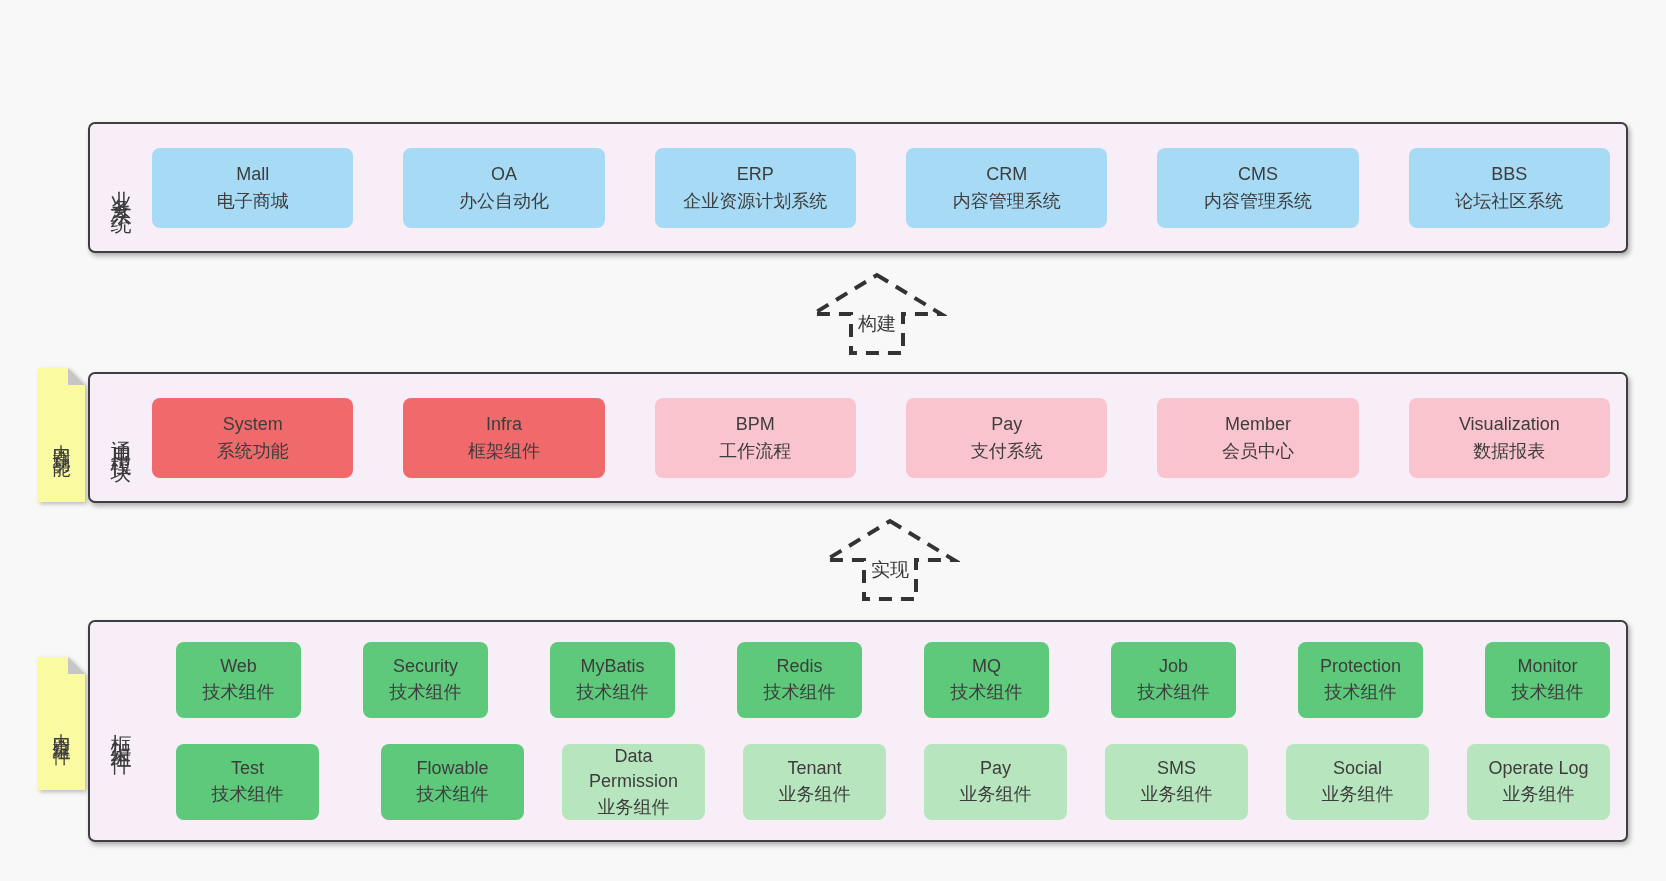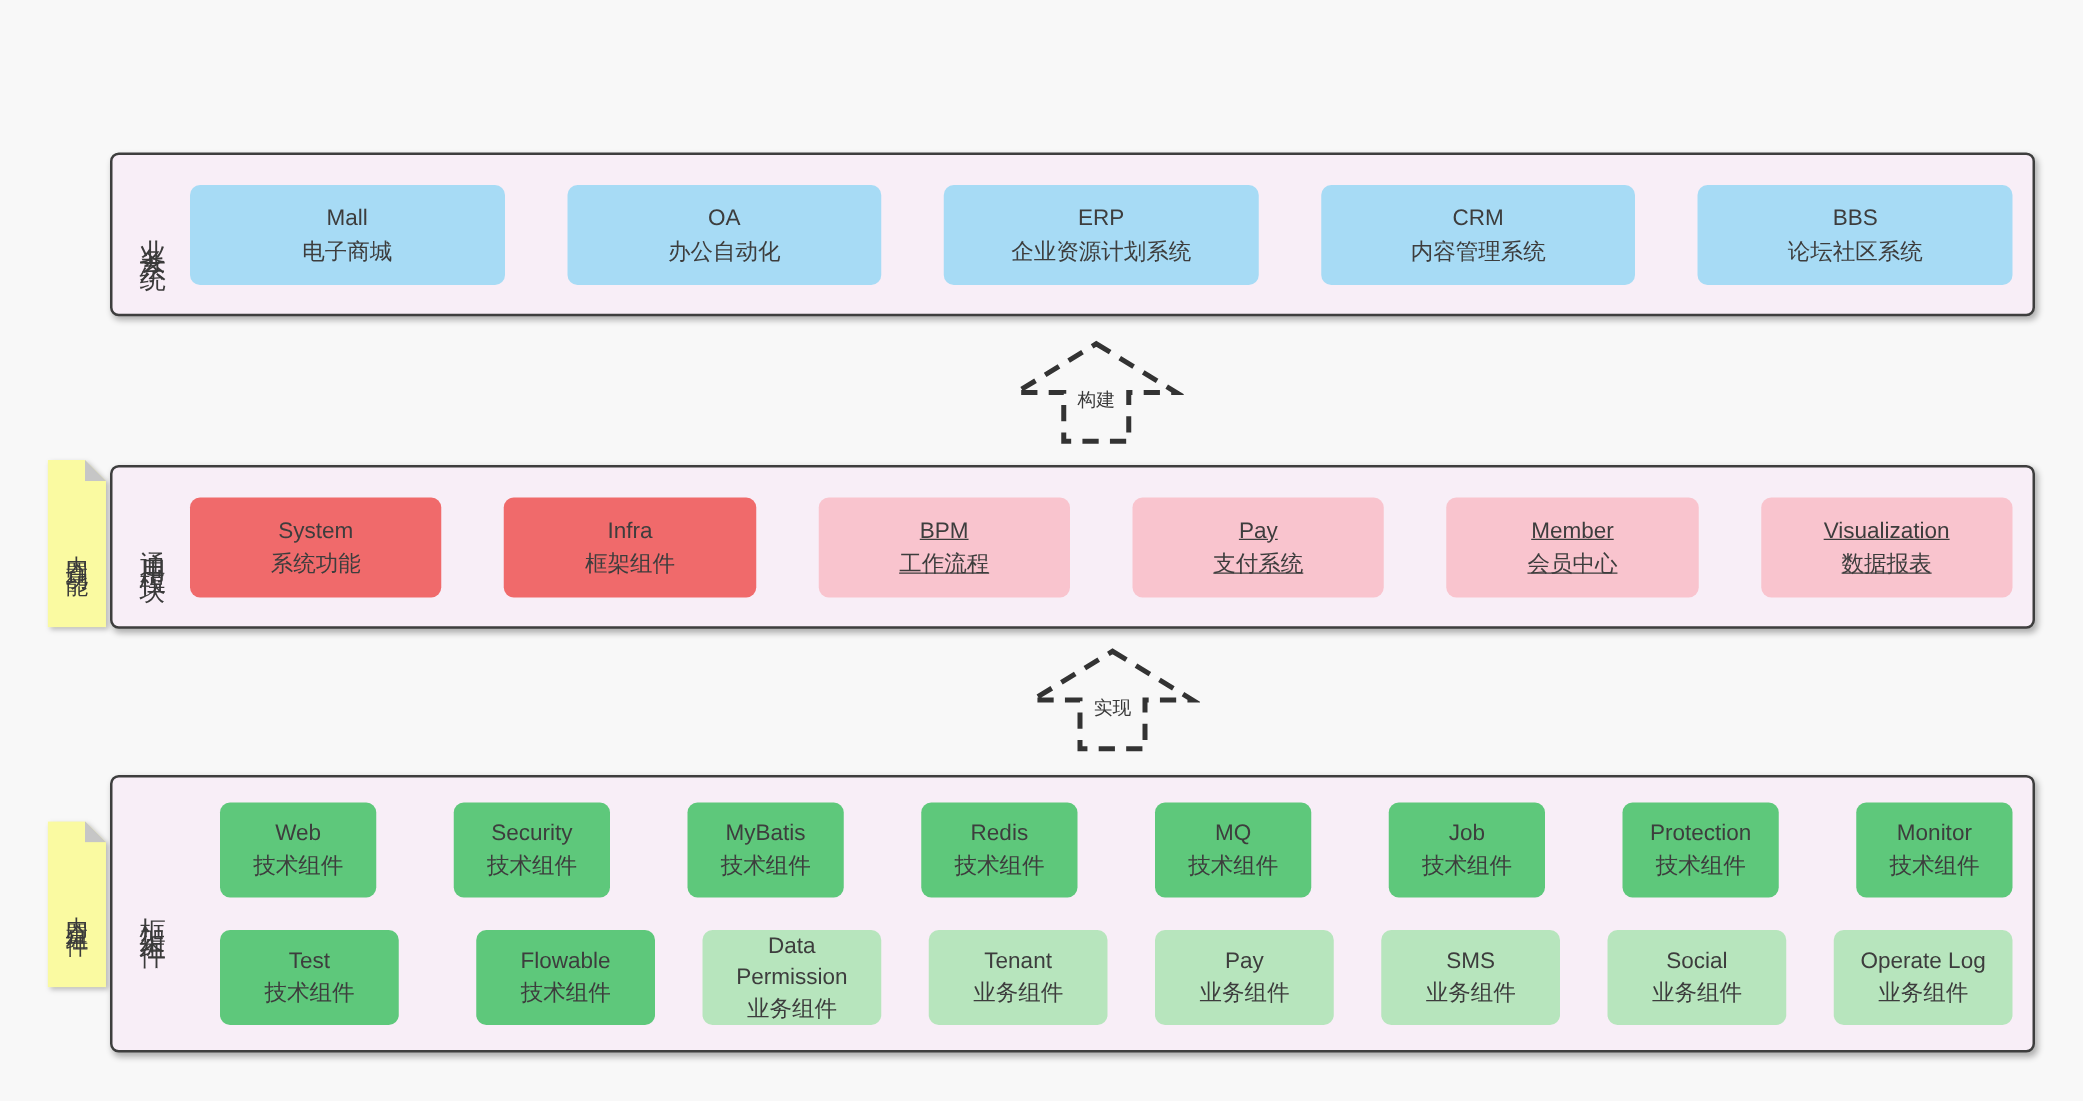--- a/index.html
+++ b/index.html
@@ -67,21 +67,21 @@
     font-size: 18px;
     line-height: 1.5;
     padding: 16px 14px;
     box-sizing: border-box;
   }
   .layer-components .box { height: 76px; line-height: 1.42; padding: 2px 12px; }
   .box .en, .box .zh { display: block; }
 
   .blue       { background: #a7dbf5; }
   .red        { background: #f06a6b; }
-  .pink       { background: #f9c4ce; text-decoration: underline; }
+  .pink       { background: #f9c4ce; }
   .green      { background: #5ec87b; margin-left: 24px; }
   .lightgreen { background: #b7e5bd; }
 
   
   .note-wrap {
     position: absolute;
     left: 38px;
     width: 47px;
     filter: drop-shadow(2px 2px 2px rgba(0,0,0,0.25));
   }
@@ -119,21 +119,21 @@
   }
   .arrow-1 { left: 807px; top: 272px; }
   .arrow-2 { left: 820px; top: 518px; }
   .arrow svg { position: absolute; inset: 0; }
   .arrow-label {
     position: absolute;
     left: 50%; top: 38px;
     transform: translateX(-50%);
     background: #f8f8f8;
     padding: 1px 3px;
-    font-size: 15px;
+    font-size: 19px;
     color: #3a3a3a;
     white-space: nowrap;
   }
 </style>
 </head>
 <body>
 
 <div class="canvas">
 
   <div class="layer layer-business">
@@ -149,20 +149,24 @@
         <div class="box blue">
           <span class="en">OA</span>
           <span class="zh">办公自动化</span>
         </div>
         <div class="box blue">
           <span class="en">ERP</span>
           <span class="zh">企业资源计划系统</span>
         </div>
         <div class="box blue">
           <span class="en">CRM</span>
+          <span class="zh">内容管理系统</span>
+        </div>
+        <div class="box blue">
+          <span class="en">CMS</span>
           <span class="zh">内容管理系统</span>
         </div>
         <div class="box blue">
           <span class="en">BBS</span>
           <span class="zh">论坛社区系统</span>
         </div>
       </div>
     </div>
   </div>
 

